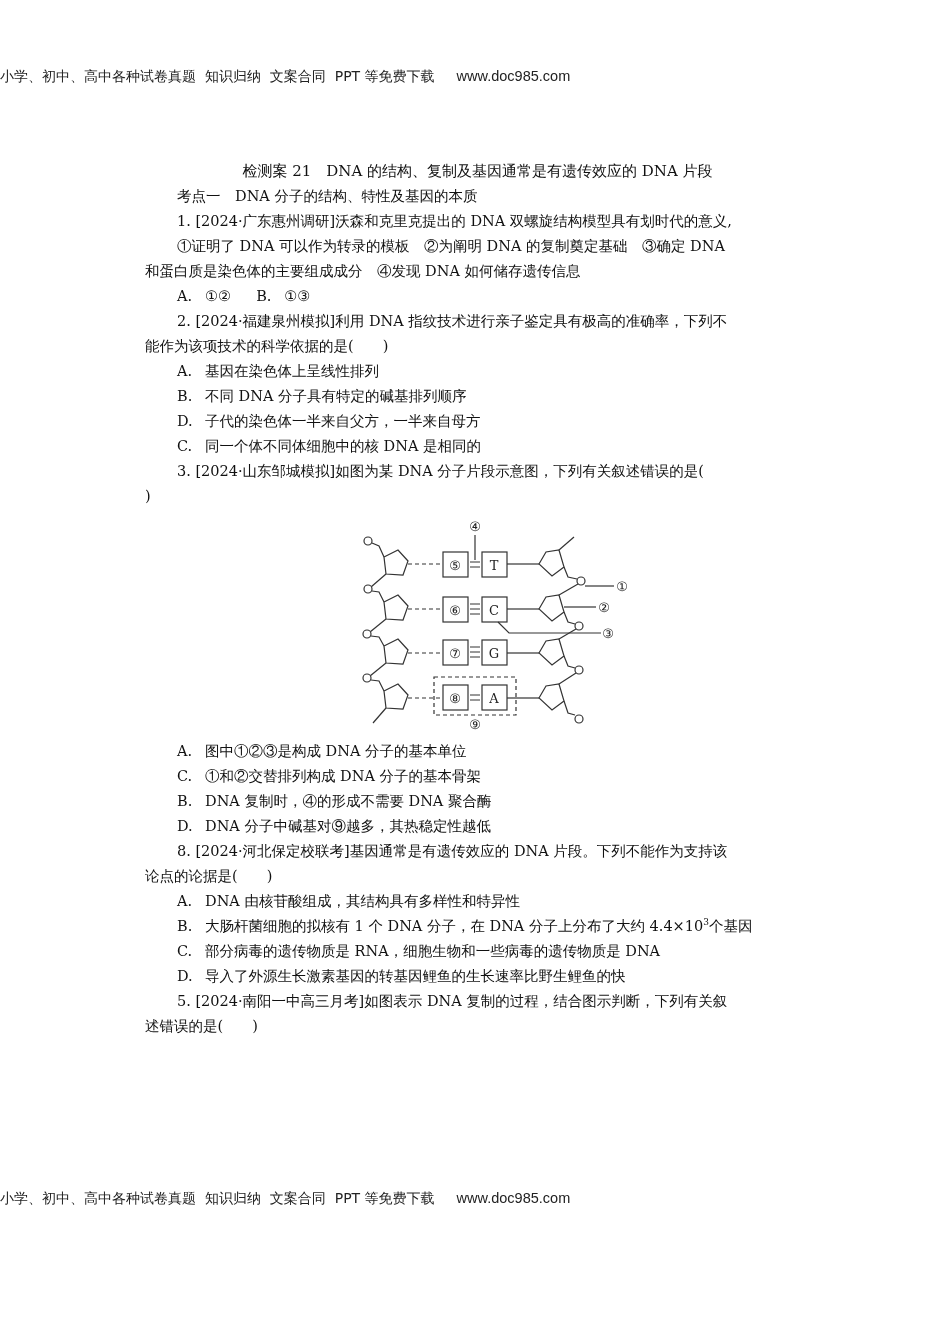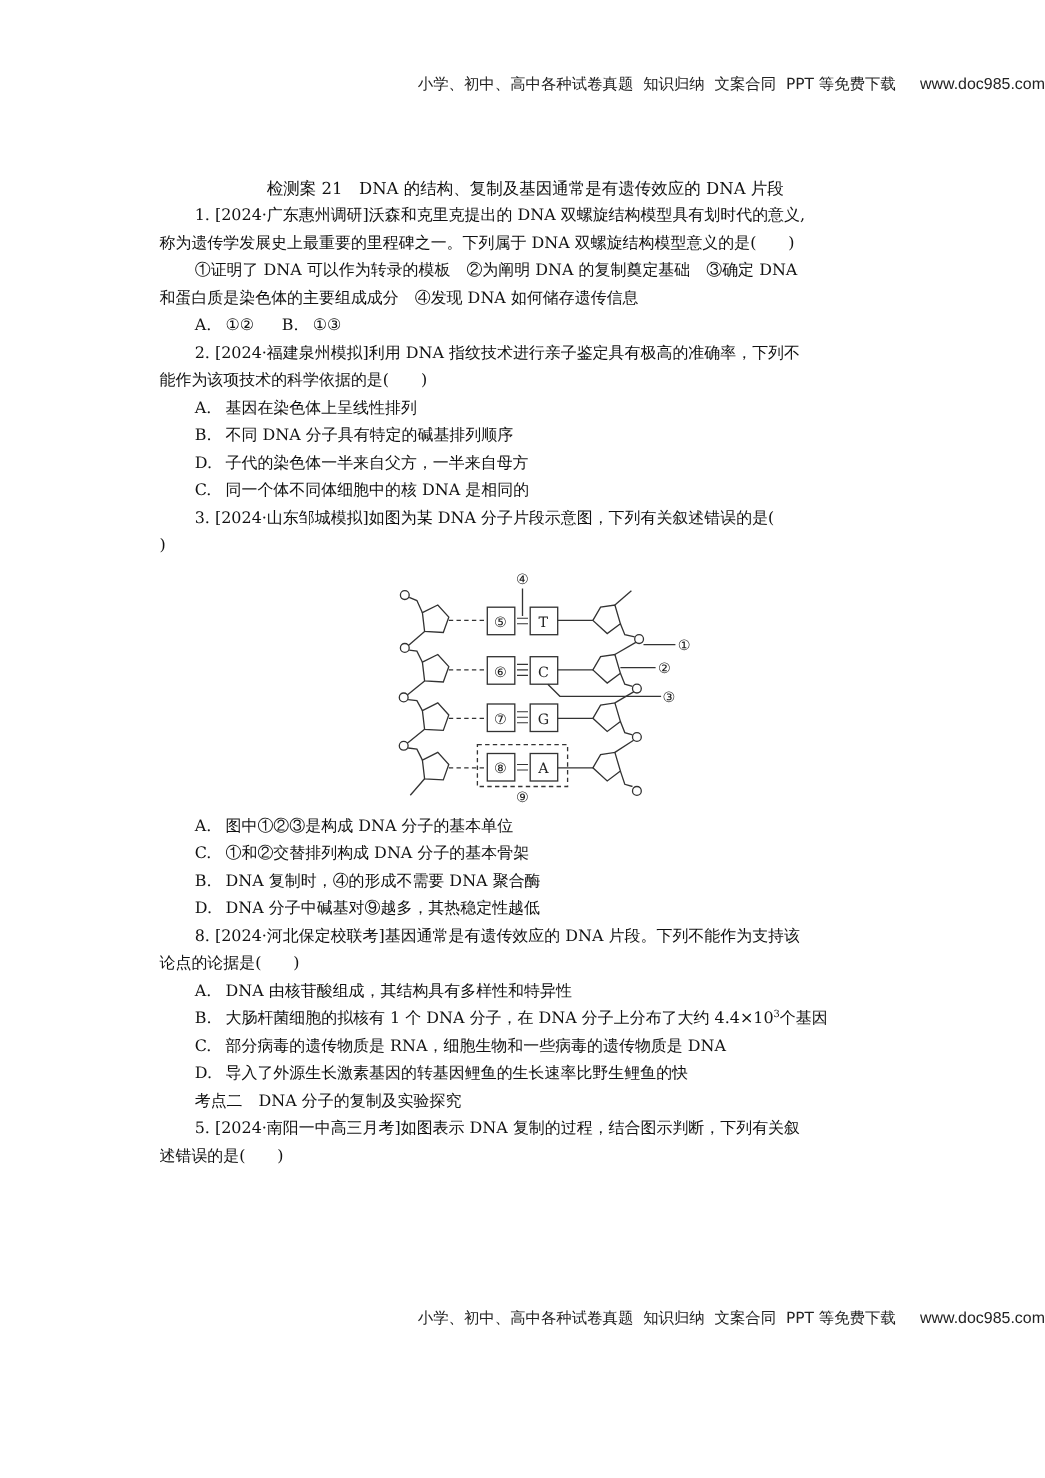--- a/index.html
+++ b/index.html
@@ -2,21 +2,21 @@
 <html><head>
 <meta charset="utf-8">
 <style>
   html, body { margin: 0; padding: 0; background: #ffffff; }
   body {
     width: 950px; height: 1344px; position: relative; overflow: hidden;
     font-family: "DejaVu Serif", "Liberation Serif", serif;
     color: #111;
   }
   .hf {
-    position: absolute; left: 0; width: 950px; text-align: right;
+    position: absolute; left: 0; width: 950px; text-align: left;
     font-family: "DejaVu Sans", "Liberation Sans", sans-serif;
     font-size: 14px; color: #222; white-space: pre;
   }
   .hf .url { font-family: "Liberation Sans", sans-serif; font-size: 14.5px; margin-left: 22px; }
   .header { top: 68px; }
   .footer { top: 1190px; }
   .content {
     position: absolute; left: 145px; top: 158px; width: 665px;
     font-size: 14.5px; line-height: 25px;
   }
@@ -30,24 +30,24 @@
   .figure { position: relative; width: 300px; height: 220px; margin: 6px 0 4px 201px; }
   .figure svg { display: block; }
 </style>
 </head>
 <body>
 
 <div class="hf header"><span>小学、初中、高中各种试卷真题  知识归纳  文案合同  PPT 等免费下载</span><span class="url">www.doc985.com</span></div>
 
 <div class="content">
   <div class="title">检测案 21　DNA 的结构、复制及基因通常是有遗传效应的 DNA 片段</div>
+  <div class="sec">考点一　DNA 分子的结构、特性及基因的本质</div>
 
   <div>
     <div class="p">1.  [2024·广东惠州调研]沃森和克里克提出的 DNA 双螺旋结构模型具有划时代的意义,</div>
-    <div>称为遗传学发展史上最重要的里程碑之一。下列属于 DNA 双螺旋结构模型意义的是(　　)</div>
     <div class="p">①证明了 DNA 可以作为转录的模板　②为阐明 DNA 的复制奠定基础　③确定 DNA</div>
     <div>和蛋白质是染色体的主要组成成分　④发现 DNA 如何储存遗传信息</div>
     <div class="opt">
       <span><span class="letter">A.</span><span>①②</span></span>
       <span style="display:inline-block;width:16px"></span>
       <span><span class="letter">B.</span><span>①③</span></span>
     </div>
   </div>
 
   <div>
@@ -172,21 +172,20 @@
 
   <div>
     <div class="p">8.  [2024·河北保定校联考]基因通常是有遗传效应的 DNA 片段。下列不能作为支持该</div>
     <div>论点的论据是(　　)</div>
     <div class="opt"><span class="letter">A.</span><span>DNA 由核苷酸组成，其结构具有多样性和特异性</span></div>
     <div class="opt"><span class="letter">B.</span><span>大肠杆菌细胞的拟核有 1 个 DNA 分子，在 DNA 分子上分布了大约 4.4×10</span><sup>3</sup><span>个基因</span></div>
     <div class="opt"><span class="letter">C.</span><span>部分病毒的遗传物质是 RNA，细胞生物和一些病毒的遗传物质是 DNA</span></div>
     <div class="opt"><span class="letter">D.</span><span>导入了外源生长激素基因的转基因鲤鱼的生长速率比野生鲤鱼的快</span></div>
   </div>
 
-  <div class="sec">考点二　DNA 分子的复制及实验探究</div>
 
   <div>
     <div class="p">5.  [2024·南阳一中高三月考]如图表示 DNA 复制的过程，结合图示判断，下列有关叙</div>
     <div>述错误的是(　　)</div>
   </div>
 </div>
 
 <div class="hf footer"><span>小学、初中、高中各种试卷真题  知识归纳  文案合同  PPT 等免费下载</span><span class="url">www.doc985.com</span></div>
 
 </body></html>

